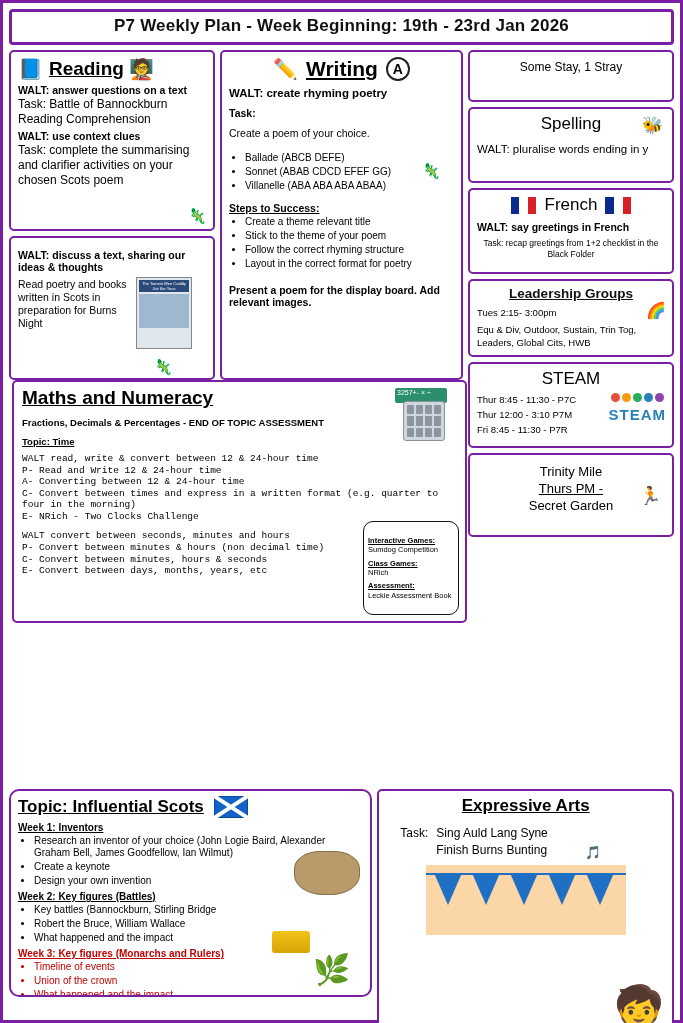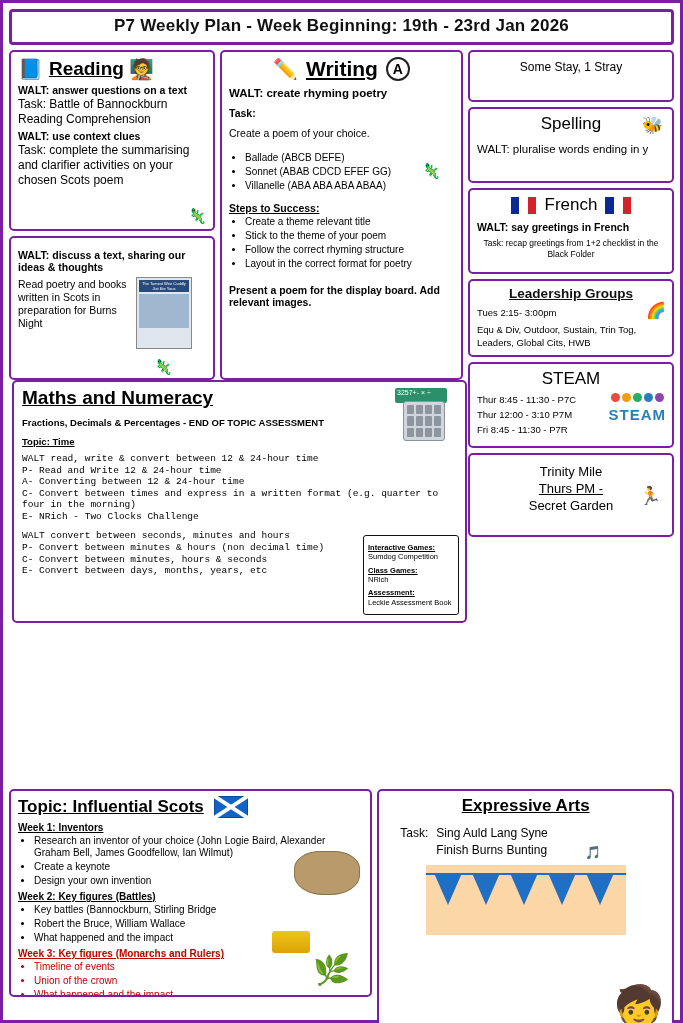--- a/index.html
+++ b/index.html
@@ -104,21 +104,21 @@
     font-size: 7px; border-radius: 2px; padding: 1px 2px;
   }
   .calc .body {
     width: 42px; height: 40px; background: #cfd6dd; border: 1px solid #8a939b;
     border-radius: 3px; margin-left: 8px; margin-top: -2px;
     display: grid; grid-template-columns: repeat(4, 1fr); gap: 2px; padding: 3px;
   }
   .calc .body i { background: #8d969e; border-radius: 1px; display: block; }
   .inner-box {
     position: absolute; right: 6px; bottom: 6px; width: 96px;
-    border: 1.5px solid #111; border-radius: 3px; padding: 7px 4px;
+    border: 1.5px solid #111; border-radius: 10px; padding: 14px 4px;
     font-size: 7.5px; line-height: 1.25; background: #fff;
   }
   .inner-box u { font-weight: bold; }
   .flagfr { display: inline-block; width: 26px; height: 17px; vertical-align: middle; }
   .flagfr i { display: inline-block; width: 8.6px; height: 17px; vertical-align: top; }
   .scotflag {
     display: inline-block; width: 34px; height: 22px; background: #1363c6;
     position: relative; vertical-align: middle; border: 1px solid #0b4a96;
   }
   .scotflag:before, .scotflag:after {
@@ -126,21 +126,21 @@
     background: #fff; transform-origin: center;
   }
   .scotflag:before { transform: translate(-50%,-50%) rotate(33deg); }
   .scotflag:after  { transform: translate(-50%,-50%) rotate(-33deg); }
 
   .steam-logo { font-weight: bold; font-size: 15px; letter-spacing: 1px; }
   .steam-dots span { display: inline-block; width: 9px; height: 9px; border-radius: 50%; margin: 0 1px; }
 
   
   .row-bottom { display: flex; gap: 5px; margin-top: 5px; }
-  .topic-box { width: 365px; }
+  .topic-box { width: 365px; border-radius: 10px; }
   .expr-box { width: 298px; }
   .wk { font-size: 10px; font-weight: bold; text-decoration: underline; margin: 4px 0 1px 0; }
   .wk.red { color: #c00000; }
   ul.bul.red li { color: #c00000; }
 
   .sheep {
     width: 66px; height: 44px; background: #b99a6b; border-radius: 40% 40% 45% 45%;
     position: absolute; right: 10px; top: 60px; border: 1px solid #8a7249;
   }
   .thistle { position: absolute; right: 20px; bottom: 8px; font-size: 30px; }

